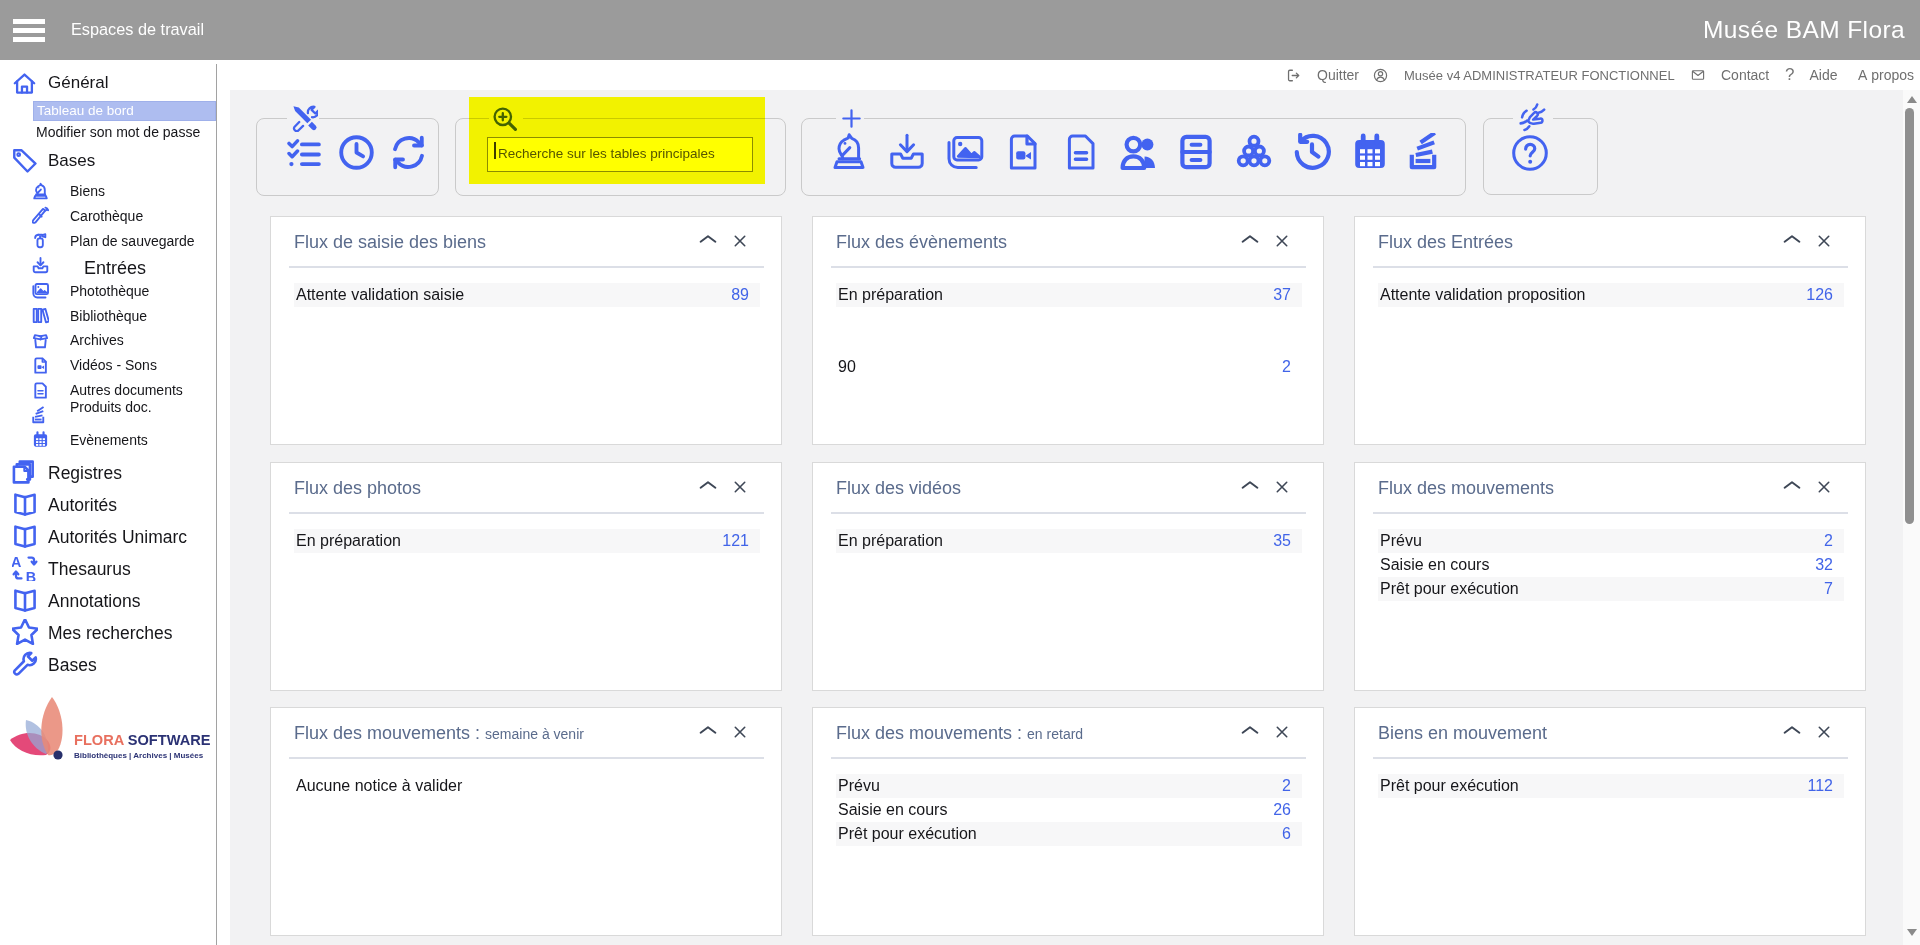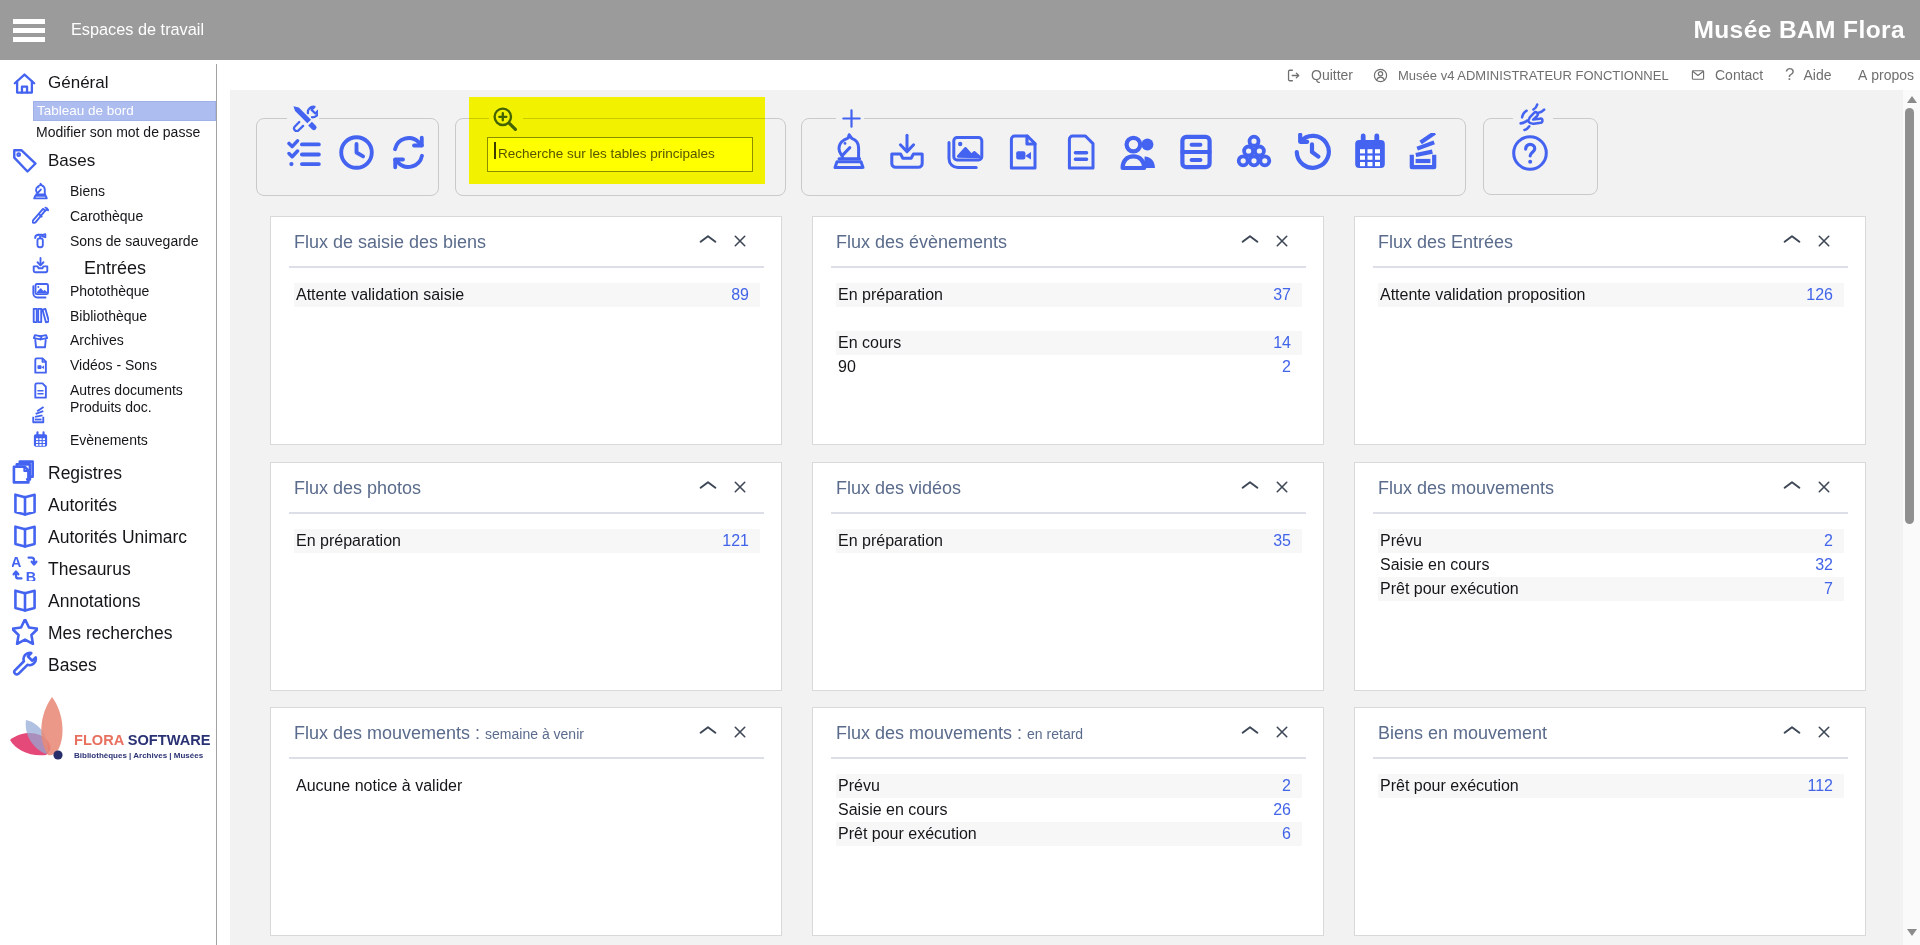--- a/index.html
+++ b/index.html
@@ -11,30 +11,30 @@
 #vscroll{position:absolute;left:1903px;top:90px;width:17px;height:855px;background:#fafafa}
 .card{position:absolute;background:#fff;border:1px solid #d9d9d9;width:512px;height:229px}
 .ct{position:absolute;left:23px;top:15px;font-size:18px;color:#5a6b8c;white-space:nowrap}
 .ct small{font-size:14px}
 .chr{position:absolute;left:18px;top:49px;height:2px;background:#dcdfe7;width:475px}
 .row{position:absolute;left:23px;width:466px;height:24px;font-size:16px;color:#16161a;line-height:24px;white-space:nowrap}
 .row .n{position:absolute;right:11px;top:0;color:#4164e8}
 .row.odd{background:#f7f7f8}
 .fs{position:absolute;border:1px solid #cacaca;border-radius:8px}
 .leg{position:absolute;background:#f2f2f3;z-index:2}
-.lnk{position:absolute;top:62px;height:26px;display:flex;align-items:center;gap:9px;color:#6f6f6f;font-size:15px;white-space:nowrap}
+.lnk{position:absolute;top:62px;height:26px;display:flex;align-items:center;gap:15px;color:#6f6f6f;font-size:15px;white-space:nowrap}
 .sbt{position:absolute;color:#16161a;white-space:nowrap}
 </style></head><body>
 
 <div id="topbar">
 <div class="a" style="left:13px;top:19px;width:32px;height:5px;background:#fff"></div>
 <div class="a" style="left:13px;top:28px;width:32px;height:5px;background:#fff"></div>
 <div class="a" style="left:13px;top:37px;width:32px;height:5px;background:#fff"></div>
 <div class="a" style="left:71px;top:20px;font-size:16.3px;color:#fff">Espaces de travail</div>
-<div class="a" style="right:15px;top:16px;font-size:24.5px;font-weight:bold;color:#fff;letter-spacing:.4px">Musée BAM Flora</div>
+<div class="a" style="right:15px;top:16px;font-size:24.5px;font-weight:normal;color:#fff;letter-spacing:.4px">Musée BAM Flora</div>
 </div>
 <div id="linkbar"></div>
 <div class="lnk" style="left:1285px">
     <svg width="17" height="17" viewBox="0 0 24 24" fill="none" stroke="#6f6f6f" stroke-width="1.8" stroke-linecap="round" stroke-linejoin="round">
       <path d="M10.4 4.6H6.8A1.8 1.8 0 0 0 5 6.4v11.2a1.8 1.8 0 0 0 1.8 1.8h3.6" stroke-width="1.8"></path>
       <path d="M10.2 12h9M16 8.6l3.4 3.4-3.4 3.4" stroke-width="1.8"></path>
     </svg>
     <span style="font-size:14px">Quitter</span>
   </div>
 <div class="lnk" style="left:1372px">
@@ -90,21 +90,21 @@
     <path d="M17.5 6.5c.8-.8 2.3-1 3.1-.4-.4-1.5-1.6-2.6-3.1-2.9"></path>
   </svg>
 <div class="sbt" style="left:70px;top:208px;font-size:14px">Carothèque</div>
 <svg style="position:absolute;left:32px;top:231px;" width="17" height="19" viewBox="2.5 2.5 19 19" fill="none" stroke="#4363f0" stroke-width="2.1" stroke-linecap="round" stroke-linejoin="round">
     <rect x="8.6" y="9.6" width="6" height="9.9" rx="2.4"></rect>
     <path d="M11.6 9.6V7.2"></path>
     <path d="M9.4 5.6h4.4"></path>
     <path d="M13.8 5.9l3.6-1v3.4l-3.6-1"></path>
     <path d="M9.4 5.6C7.4 5.9 6 7.4 6 9.2"></path>
   </svg>
-<div class="sbt" style="left:70px;top:233px;font-size:14px">Sons de sauvegarde</div>
+<div class="sbt" style="left:70px;top:233px;font-size:14px">Plan de sauvegarde</div>
 <svg style="position:absolute;left:32px;top:256px;" width="17" height="19" viewBox="2.5 2.5 19 19" fill="none" stroke="#4363f0" stroke-width="2.1" stroke-linecap="round" stroke-linejoin="round">
     <path d="M12 3.6v7.8"></path>
     <path d="m8.7 8.4 3.3 3.4 3.3-3.4"></path>
     <path d="M4.4 13h4.4l1.1 2.1h4.2l1.1-2.1h4.4v4.7a1.9 1.9 0 0 1-1.9 1.9H6.3a1.9 1.9 0 0 1-1.9-1.9z"></path>
   </svg>
 <div class="sbt" style="left:84px;top:258px;font-size:18px">Entrées</div>
 <svg style="position:absolute;left:32px;top:281px;" width="17" height="19" viewBox="2.5 2.5 19 19" fill="none" stroke="#4363f0" stroke-width="2.1" stroke-linecap="round" stroke-linejoin="round">
     <rect x="6.4" y="4.8" width="14" height="11.2" rx="1.6"></rect>
     <path d="M4 7.2v8.2a4.4 4.4 0 0 0 4.4 4.4h9.2"></path>
     <path d="M8.6 14.2l3.6-4 3 3.4 1.4-1.4 2.6 2.2z" fill="#4363f0" stroke-width="1.4"></path>
@@ -345,21 +345,20 @@
 <div class="card" style="left:812px;top:216px">
     <div class="ct">Flux des évènements</div>
     <svg class="a" style="left:427px;top:12px" width="20" height="20" viewBox="2.5 2.5 19 19" fill="none" stroke="#3e4756" stroke-width="1.9" stroke-linecap="round" stroke-linejoin="round">
       <path d="M5 14.6 12 9.4l7 5.2"></path>
     </svg>
     <svg class="a" style="left:461px;top:16px" width="16" height="16" viewBox="2.5 2.5 19 19" fill="none" stroke="#3e4756" stroke-width="1.9" stroke-linecap="round">
       <path d="m6.4 6.4 11.2 11.2M17.6 6.4 6.4 17.6"></path>
     </svg>
     <div class="chr"></div>
     <div class="row odd" style="top:66px"><span style="padding-left:2px">En préparation</span><span class="n">37</span></div>
-    <div class="row odd" style="top:114px"><span style="padding-left:2px">En cours</span><span class="n">14</span></div>
     <div class="row" style="top:138px"><span style="padding-left:2px">90</span><span class="n">2</span></div>
   </div>
 <div class="card" style="left:1354px;top:216px">
     <div class="ct">Flux des Entrées</div>
     <svg class="a" style="left:427px;top:12px" width="20" height="20" viewBox="2.5 2.5 19 19" fill="none" stroke="#3e4756" stroke-width="1.9" stroke-linecap="round" stroke-linejoin="round">
       <path d="M5 14.6 12 9.4l7 5.2"></path>
     </svg>
     <svg class="a" style="left:461px;top:16px" width="16" height="16" viewBox="2.5 2.5 19 19" fill="none" stroke="#3e4756" stroke-width="1.9" stroke-linecap="round">
       <path d="m6.4 6.4 11.2 11.2M17.6 6.4 6.4 17.6"></path>
     </svg>

